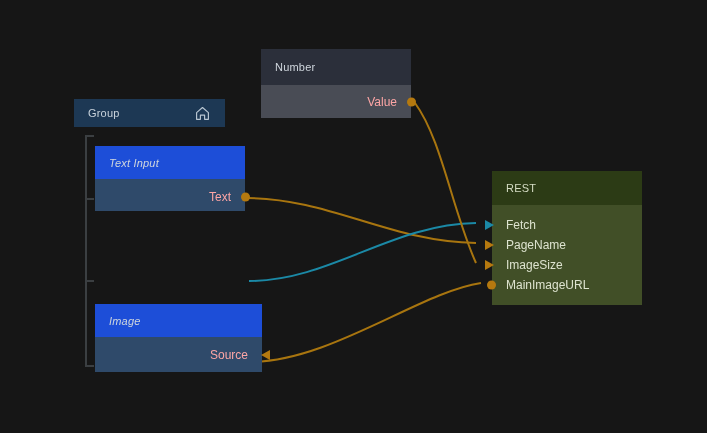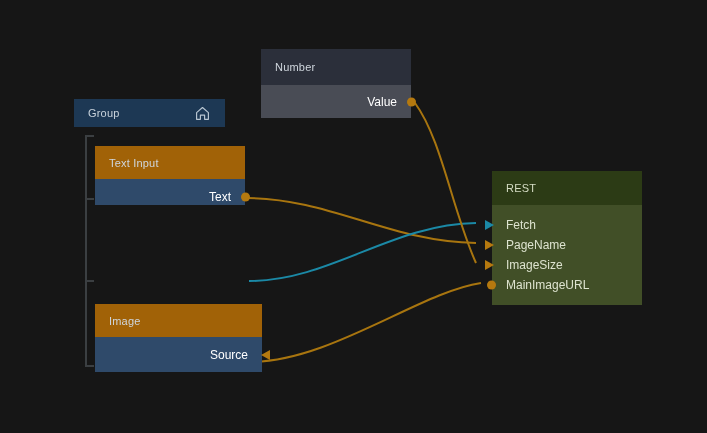--- a/index.html
+++ b/index.html
@@ -43,21 +43,21 @@
   .node-body {
     box-sizing: border-box;
     position: relative;
   }
   .port-row {
     box-sizing: border-box;
     position: relative;
     display: flex;
     align-items: center;
     height: 20px;
-    color: #ffffff;
+    color: #fca5a5;
     font-size: 12px;
     white-space: nowrap;
   }
   .port-row.out {
     justify-content: flex-end;
     padding-right: 14px;
   }
   .port-row.in {
     justify-content: flex-start;
     padding-left: 14px;
@@ -68,27 +68,28 @@
   #node-group .node-header {
     height: 28px;
     background: #1d3854;
     color: #c9d3dc;
   }
   .home-icon { width: 17px; height: 16px; display: block; }
 
   
   .blue .node-header {
     height: 33px;
-    background: #a16207;
+    background: #1d4ed8;
+    font-style: italic;
   }
   .blue .node-body {
     background: #2f4a6a;
   }
   #node-text-input { left: 95px; top: 146px; width: 150px; }
-  #node-text-input .node-body { height: 26px; padding-left: 27px; }
+  #node-text-input .node-body { height: 32px; padding-left: 27px; }
   #node-button { left: 95px; top: 228px; width: 150px; }
   #node-button .node-body { height: 35px; }
   #node-image { left: 95px; top: 304px; width: 167px; }
   #node-image .node-body { height: 35px; }
   .blue .port-row { height: 35px; }
 
   
   #node-number { left: 261px; top: 49px; width: 150px; }
   #node-number .node-header {
     height: 36px;

